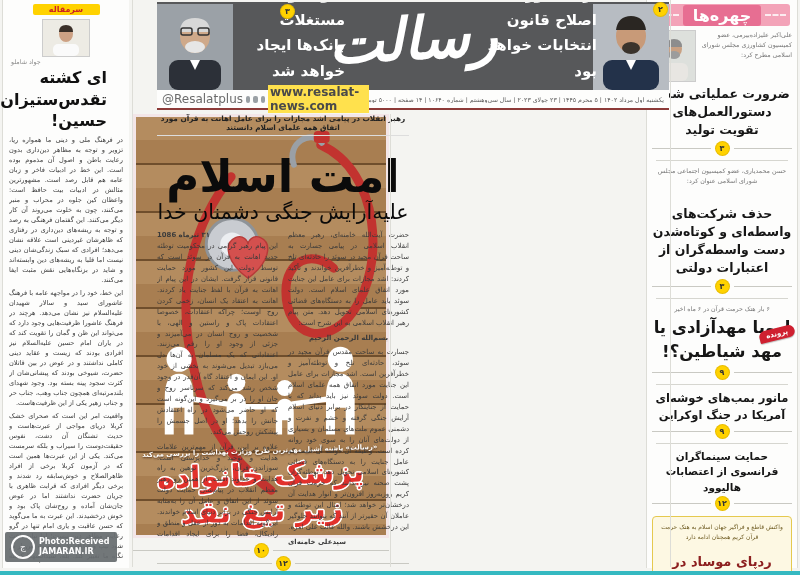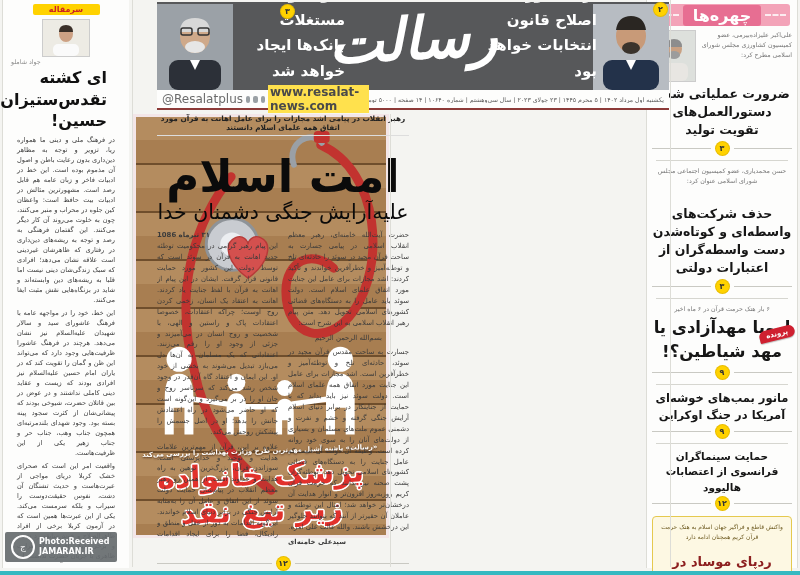--- a/index.html
+++ b/index.html
@@ -46,40 +46,40 @@
   .soc-ic{width:7px;height:7px;background:#9aa0a4;border-radius:2px;}
   .site{background:#ffe14d;padding:0 2px;font-weight:bold;color:#4a4a4a;}
   .float-badge{position:absolute;z-index:5;}
   
   #editorial{position:absolute;right:null;left:2px;top:0;width:127px;height:568px;background:#fdfdfc;border-left:1px solid #ddddd7;padding:4px 6px;box-sizing:border-box;}
   .ed-label{display:block;margin:0 auto;width:67px;text-align:center;background:#ffd200;color:#c22;font-weight:bold;font-size:8px;padding:1px 0;border-radius:2px;}
   .ed-photo{width:46px;height:36px;margin:4px auto 1px;border:1px solid #ccc;background:#eceae4;overflow:hidden;}
   .ed-author{font-size:6.3px;color:#8a8a8a;text-align:left;margin:0 2px 2px;}
   .ed-head{font-size:16px;font-weight:bold;color:#111;margin:0 16px 3px;line-height:1.35;}
   .ed-body{font-size:6.6px;color:#3c3c3c;line-height:1.52;text-align:justify;height:428px;overflow:hidden;}
-  .ed-body p{margin:0 8px 3px;}
+  .ed-body p{margin:0 0 3px;}
   .watermark{position:absolute;left:2px;bottom:6px;display:flex;align-items:center;gap:4px;background:#686d70;color:#fff;
              padding:3px 8px 3px 6px;border-radius:2px;direction:ltr;opacity:.93;}
   .wm-logo{width:20px;height:20px;border:2px solid #fff;border-radius:50%;display:flex;align-items:center;justify-content:center;font-size:9px;color:#fff;}
   .wm-text{font-size:8px;font-weight:bold;line-height:1.25;}
   #feature-block{position:absolute;right:411px;top:114px;width:256px;height:456px;}
   .photo-frame{position:relative;width:100%;height:424px;border:3px solid #f3e6e8;box-sizing:border-box;overflow:hidden;
                background:repeating-linear-gradient(180deg,#b48c5f 0 23px,#a87e51 23px 46px,#6f4e2c 46px 48px);}
   .heart{position:absolute;left:33%;top:27%;}
   .caption-wrap{position:absolute;left:0;right:0;bottom:6px;text-align:center;transform:rotate(-2deg);}
   .cap-kicker{color:#fff;font-size:6.8px;font-weight:bold;text-shadow:0 1px 2px rgba(60,30,10,.9);margin-bottom:2px;}
   .cap-title{color:#e2312c;font-weight:bold;font-size:30px;line-height:1.2;
              text-shadow:-1.5px 0 #fff,1.5px 0 #fff,0 -1.5px #fff,0 1.5px #fff,-1px -1px #fff,1px 1px #fff,-1px 1px #fff,1px -1px #fff;}
   #lead-block{position:absolute;left:157px;top:114px;width:252px;height:456px;}
   .lead-kicker{font-size:7.3px;font-weight:bold;color:#222;text-align:center;border-bottom:1px solid #ddd;padding-bottom:3px;}
   .lead-h1{font-size:45px;font-weight:bold;color:#0b0b0b;text-align:center;line-height:1.12;letter-spacing:-1px;margin-top:16px;}
   .lead-h2{font-size:20.5px;font-weight:normal;color:#0b0b0b;text-align:center;margin-top:-2px;}
   .lead-body{margin-top:6px;height:318px;overflow:hidden;column-count:2;column-gap:10px;font-size:6.9px;line-height:1.58;color:#3a3a3a;text-align:justify;}
   .lead-body p{margin:0 0 4px;}
-  .lead-body .center{text-align:center;font-weight:normal;}
+  .lead-body .center{text-align:center;font-weight:bold;}
   .lead-body .sig{font-weight:bold;text-align:left;margin:0;}
   #lead-badge-row{position:absolute;left:0;right:0;bottom:0;}
   
   #bottomline{position:absolute;left:0;right:0;bottom:0;height:4px;background:#35b9c1;}
   .vsep{position:absolute;top:114px;bottom:8px;width:1px;background:#ddddd7;}
 </style>
 </head>
 <body>
 
 <div id="page">
@@ -271,20 +271,25 @@
           <rect x="100" y="66" width="40" height="6" rx="3"></rect>
           <rect x="152" y="60" width="44" height="6" rx="3" transform="rotate(-8 174 63)"></rect>
         </g>
       </svg>
       <div class="caption-wrap">
         <div class="cap-kicker">«رسالت» پاشنه آشیل مهم‌ترین طرح وزارت بهداشت را بررسی می‌کند</div>
         <div class="cap-title">پزشک خانواده</div>
         <div class="cap-title">زیر تیغ نقد</div>
       </div>
     </div>
+    <div class="badge-row" style="margin-top:6px;">
+        <span class="line"></span>
+        <span class="badge">۱۰</span>
+        <span class="line"></span>
+      </div>
   </div>
 
   <div id="lead-block">
     <div class="lead-kicker">رهبر انقلاب در پیامی اشد مجازات را برای عامل اهانت به قرآن مورد اتفاق همه علمای اسلام دانستند</div>
     <div class="lead-h1">امت اسلام</div>
     <div class="lead-h2">علیه‌آرایش جنگی دشمنان خدا</div>
     <div class="lead-body">
       <p>حضرت آیت‌الله خامنه‌ای، رهبر معظم انقلاب اسلامی در پیامی جسارت به ساحت قرآن مجید در سوئد را حادثه‌ای تلخ و توطئه‌آمیز و خطرآفرین خواندند و تأکید کردند: اشد مجازات برای عامل این جنایت مورد اتفاق علمای اسلام است. دولت سوئد باید عامل را به دستگاه‌های قضائی کشورهای اسلامی تحویل دهد. متن پیام رهبر انقلاب اسلامی به این شرح است:</p>
       <p class="center">بسم‌الله الرحمن الرحیم</p>
       <p>جسارت به ساحت مقدس قرآن مجید در سوئد، حادثه‌ای تلخ و توطئه‌آمیز و خطرآفرین است. اشد مجازات برای عامل این جنایت مورد اتفاق همه علمای اسلام است. دولت سوئد نیز باید بداند که با حمایت از جنایتکار در برابر دنیای اسلام آرایش جنگی گرفته و خشم و نفرت و دشمنی عموم ملت‌های مسلمان و بسیاری از دولت‌های آنان را به سوی خود روانه کرده است. وظیفه آن دولت آن است که عامل جنایت را به دستگاه‌های قضائی کشورهای اسلامی تحویل دهد. توطئه‌گران پشت صحنه نیز بدانند که حرمت قرآن کریم روزبه‌روز افزون‌تر و انوار هدایت آن درخشان‌تر خواهد شد؛ امثال این توطئه و عاملان آن حقیرتر از آنند که بتوانند جلوگیر این درخشش باشند. والله غالب علی امره.</p>

